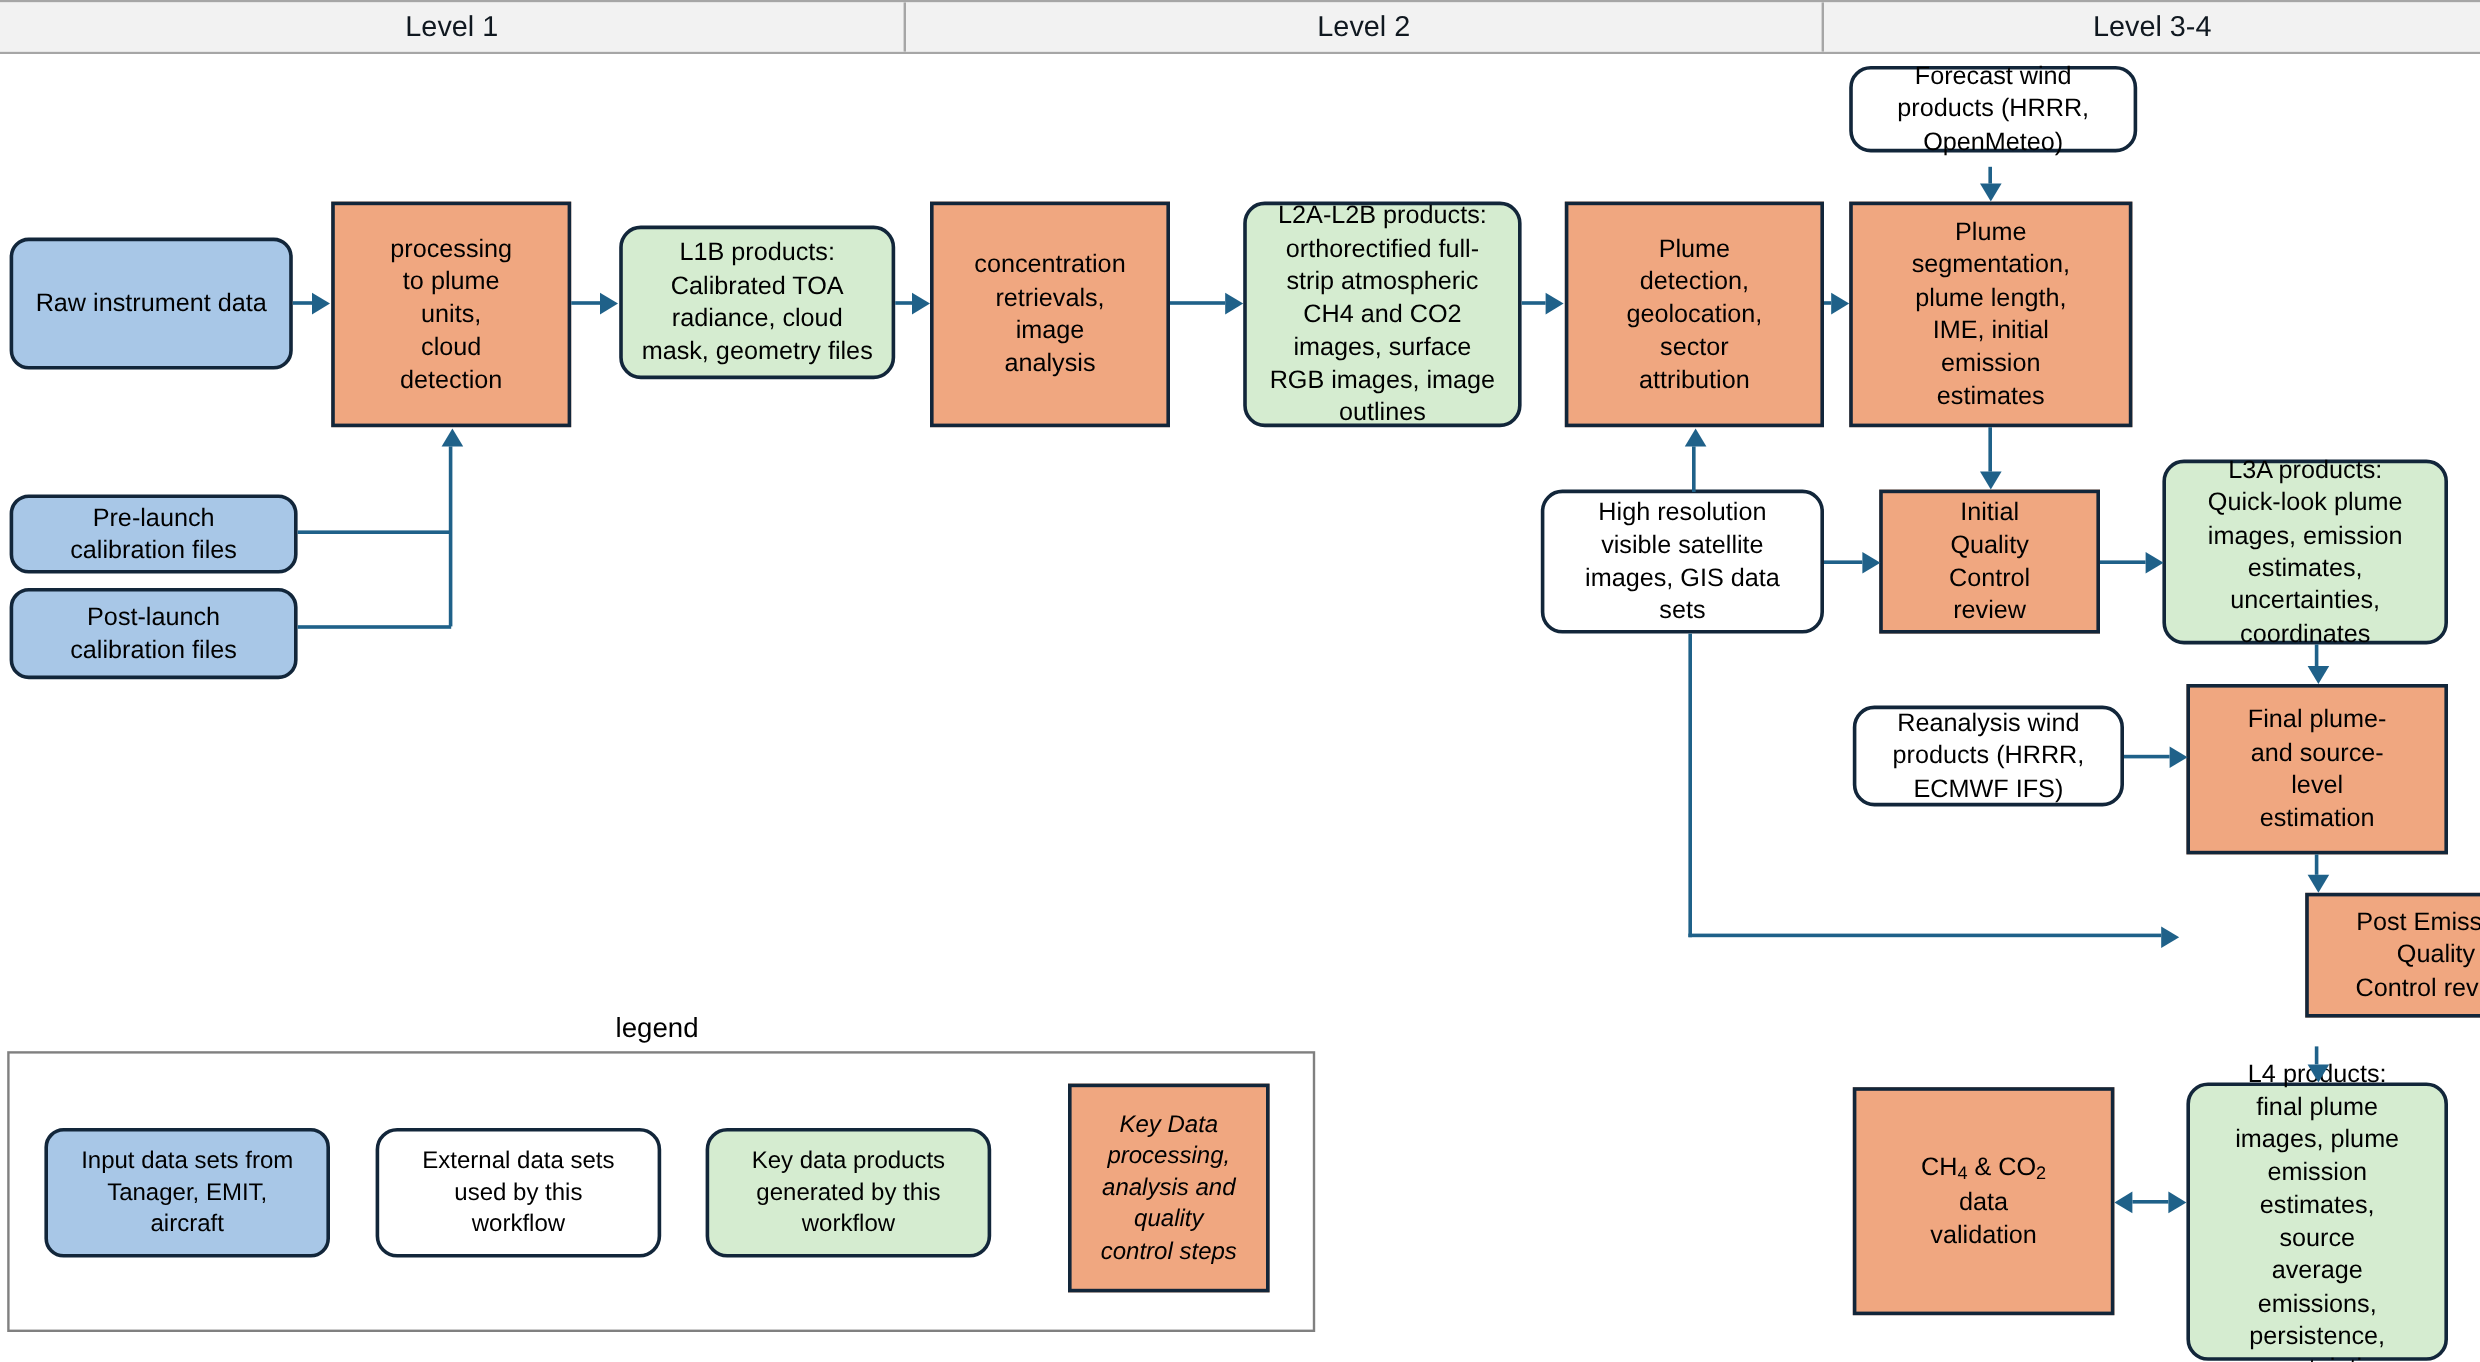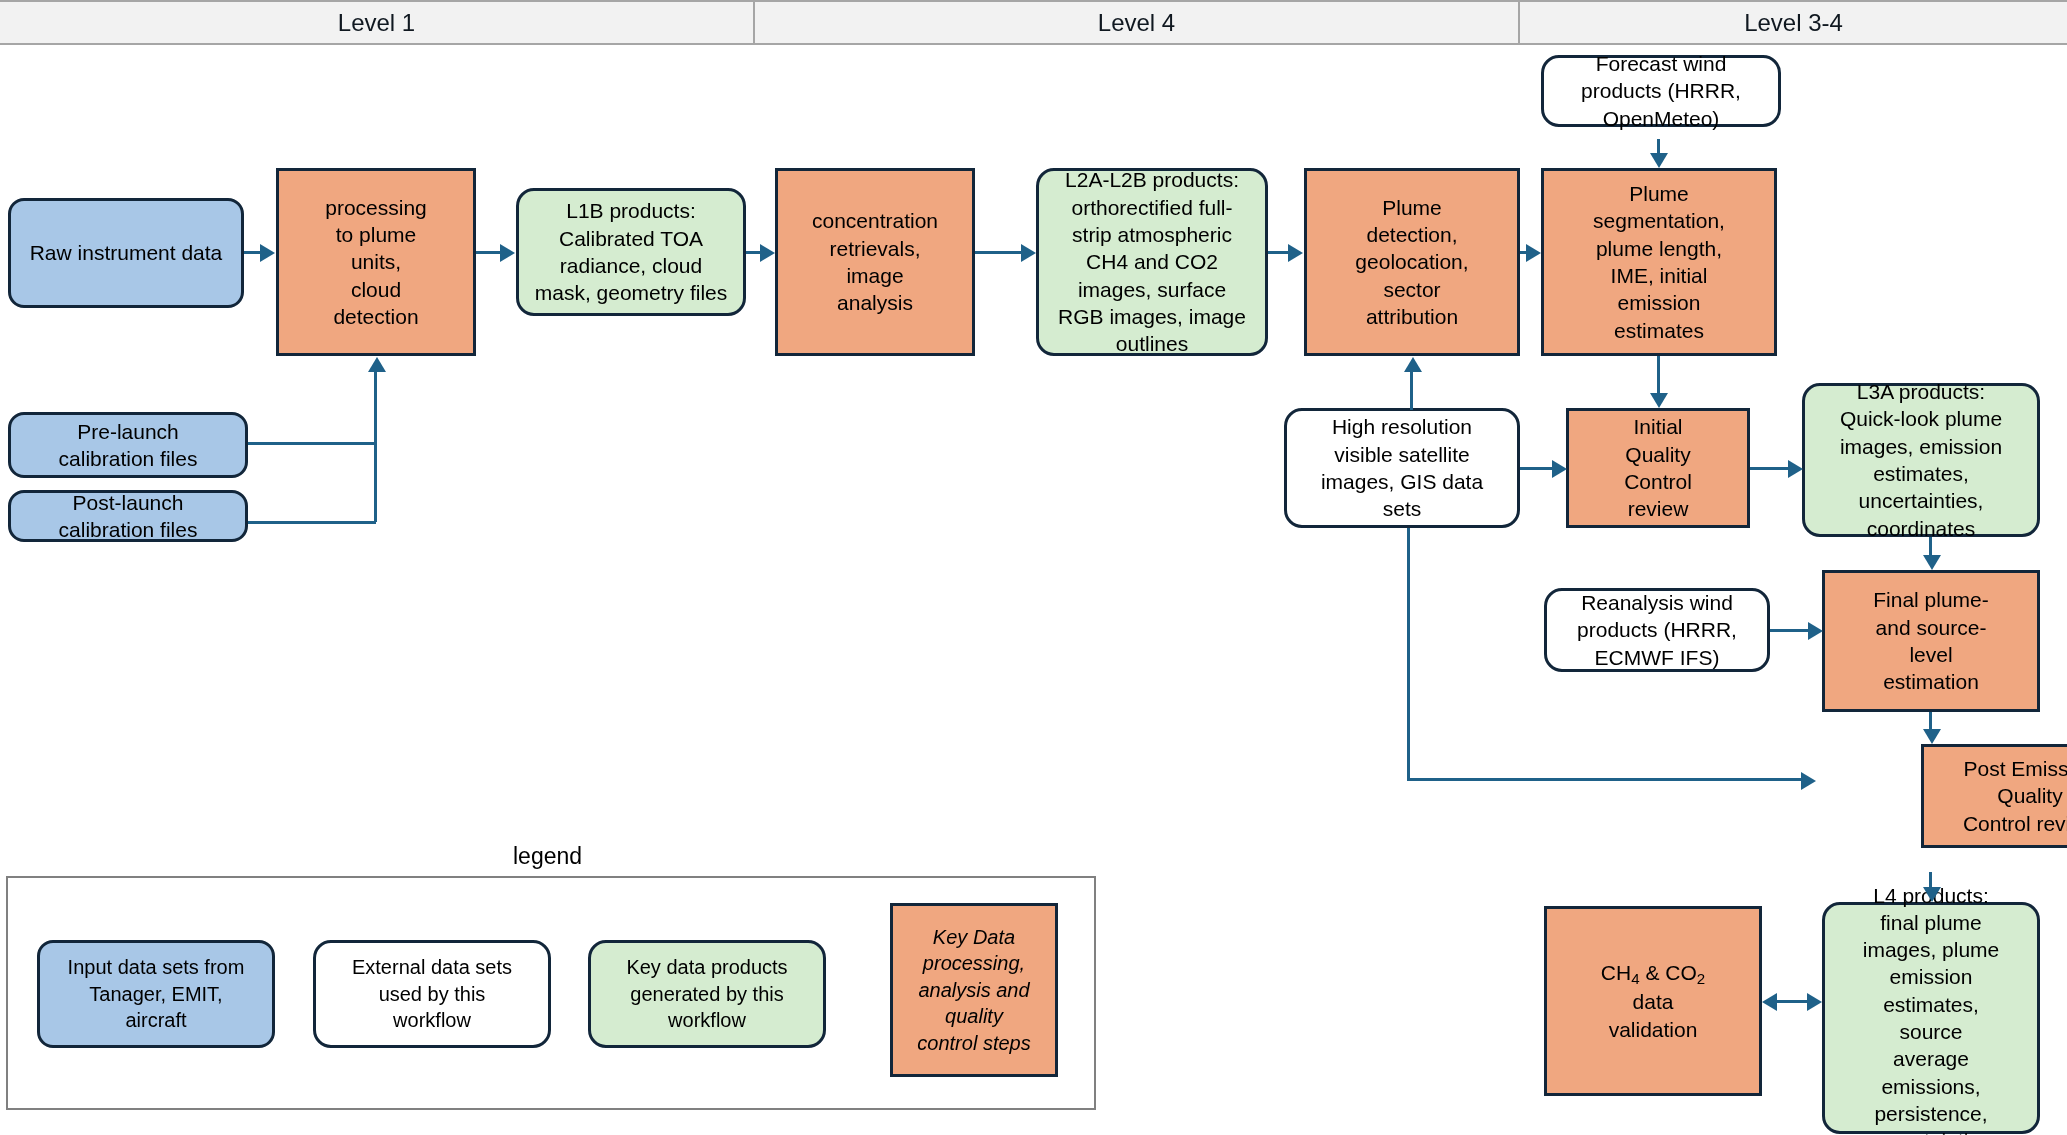--- a/index.html
+++ b/index.html
@@ -117,30 +117,30 @@
   }
   sub{font-size:0.72em;vertical-align:-0.25em;}
 </style>
 </head>
 <body>
 
 <div id="canvas">
 
   <div class="hdr-band">
     <div class="hdr-cell" style="width:755px;">Level 1</div>
-    <div class="hdr-cell" style="width:765px;">Level 4</div>
+    <div class="hdr-cell" style="width:765px;">Level 2</div>
     <div class="hdr-cell" style="width:547px;">Level 3-4</div>
   </div>
 
   <div class="node n-blue" style="left:8px;top:198px;width:236px;height:110px;">Raw instrument data</div>
 
   <div class="node n-blue" style="left:8px;top:412px;width:240px;height:66px;">Pre-launch
 calibration files</div>
 
-  <div class="node n-blue" style="left:8px;top:490px;width:240px;height:52px;">Post-launch
+  <div class="node n-blue" style="left:8px;top:490px;width:240px;height:76px;">Post-launch
 calibration files</div>
 
   <div class="node n-orange" style="left:276px;top:168px;width:200px;height:188px;">processing
 to plume
 units,
 cloud
 detection</div>
 
   <div class="node n-green" style="left:516px;top:188px;width:230px;height:128px;">L1B products:
 Calibrated TOA

